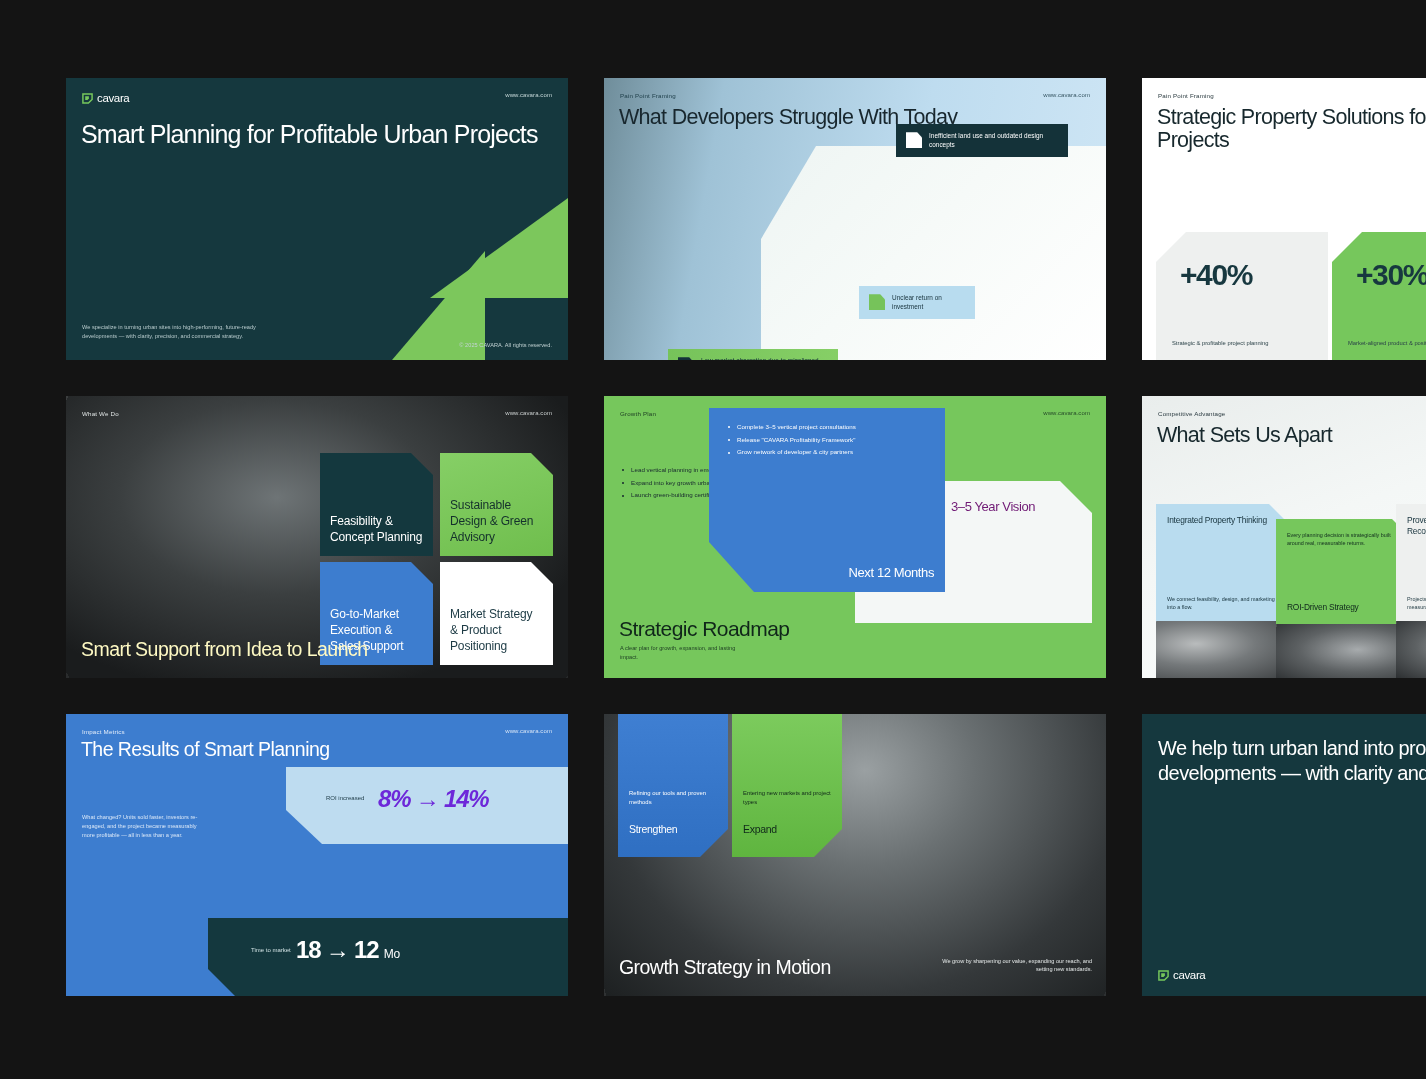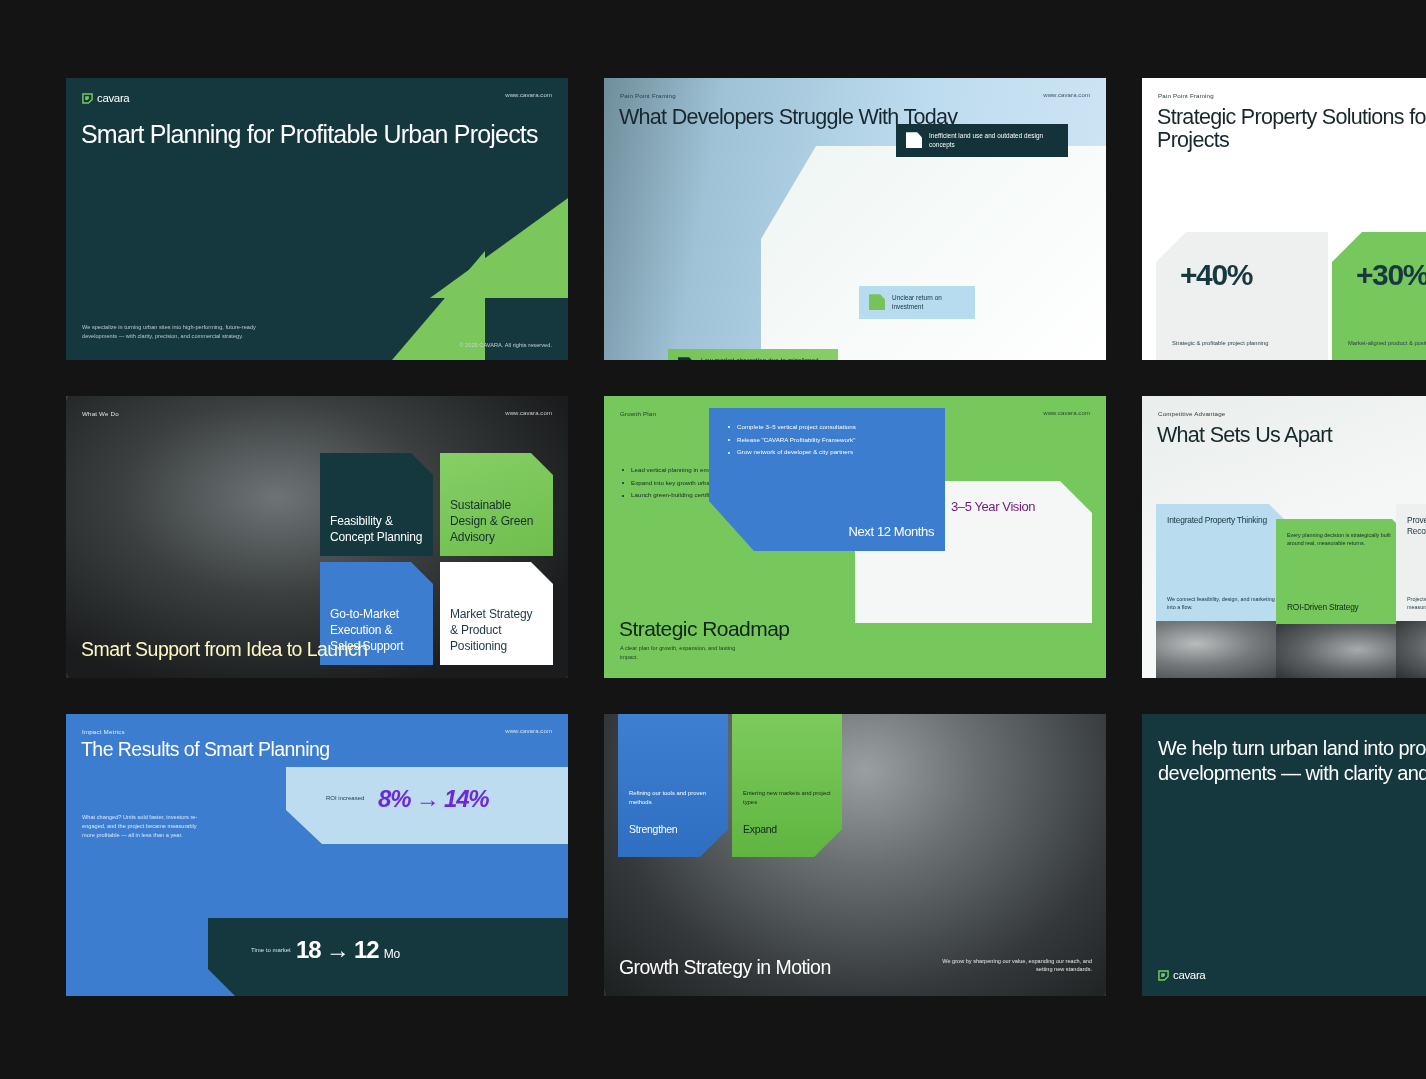--- a/index.html
+++ b/index.html
@@ -130,21 +130,21 @@
   .c-blue { background: #3d7dcf; } .c-blue .ct { color: #ffffff; }
   .c-white{ background: #ffffff; } .c-white .ct { color: #1c3a44; }
 
   
   .s5 { background: #76c75c; }
   .s5 .eyebrow { color: #1d3d23; }
   .s5 .url { color: #1d3d23; }
   .s5 .h2 { bottom: 38px; color: #10261a; font-size: 21px; }
   .s5 .body-sm { bottom: 16px; color: #1d3d23; width: 130px; }
   .panel-blue {
-    position: absolute; left: 105px; top: 12px; width: 236px; height: 143px;
+    position: absolute; left: 105px; top: 12px; width: 236px; height: 184px;
     background: #3d7dcf;
     clip-path: polygon(0 0, 100% 0, 100% 100%, 45px 100%, 0 calc(100% - 50px));
   }
   .panel-white {
     position: absolute; left: 251px; top: 85px; width: 237px; height: 142px;
     background: #f4f7f6;
     clip-path: polygon(0 0, calc(100% - 32px) 0, 100% 32px, 100% 100%, 192px 100%, 0 100%);
   }
   .panel-title { position: absolute; font-size: 13px; letter-spacing: -.4px; }
   .pb-title { right: 11px; bottom: 12px; color: #ffffff; }

